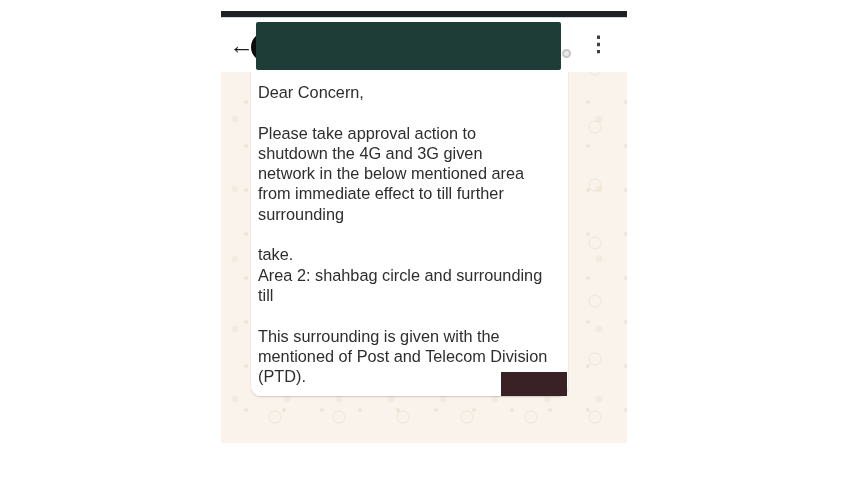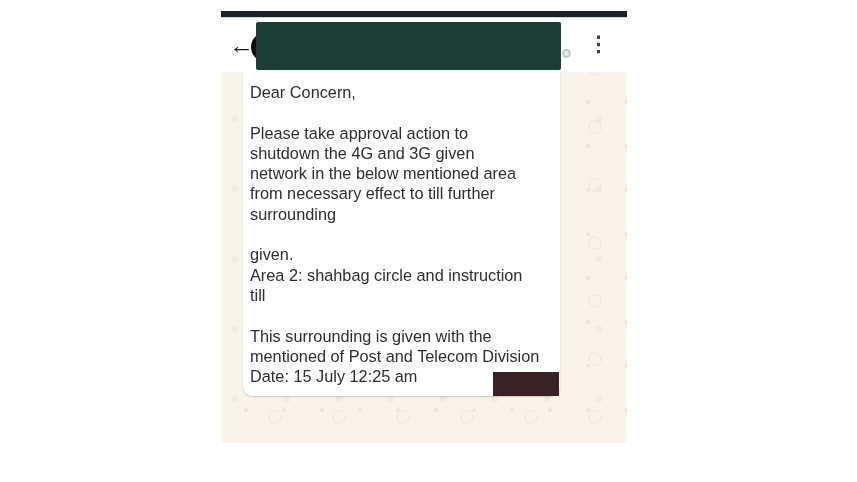--- a/index.html
+++ b/index.html
@@ -93,21 +93,21 @@
     background-image:
       radial-gradient(circle, rgba(203,177,140,0.22) 1.5px, rgba(203,177,140,0) 2.5px),
       radial-gradient(circle, rgba(203,177,140,0) 5px, rgba(203,177,140,0.16) 5.5px, rgba(203,177,140,0) 7.5px),
       radial-gradient(circle, rgba(203,177,140,0.12) 3px, rgba(203,177,140,0) 4px);
     background-size: 38px 44px, 64px 58px, 52px 70px;
     background-position: 6px 8px, 22px 26px, 40px 12px;
     overflow: hidden;
   }
   .bubble {
     position: relative;
-    margin-left: 22px;
+    margin-left: 30px;
     width: 317px;
     box-sizing: border-box;
     padding: 10px 7px 10px 7px;
     background: #ffffff;
     border-radius: 0 0 9px 9px;
     box-shadow: 0 1px 1.5px rgba(0,0,0,0.18);
   }
   .msg .line {
     white-space: nowrap;
     height: 20.3px;
@@ -141,29 +141,29 @@
     </div>
 
     <div class="chat">
       <div class="bubble">
         <div class="msg">
             <div class="line">Dear Concern,</div>
             <div class="line">&nbsp;</div>
             <div class="line">Please take approval action to</div>
             <div class="line">shutdown the 4G and 3G given</div>
             <div class="line">network in the below mentioned area</div>
-            <div class="line">from necessary effect to till further</div>
+            <div class="line">from immediate effect to till further</div>
             <div class="line">surrounding</div>
             <div class="line">&nbsp;</div>
-            <div class="line">given.</div>
-            <div class="line">Area 2: shahbag circle and instruction</div>
+            <div class="line">take.</div>
+            <div class="line">Area 2: shahbag circle and surrounding</div>
             <div class="line">till</div>
             <div class="line">&nbsp;</div>
             <div class="line">This surrounding is given with the</div>
             <div class="line">mentioned of Post and Telecom Division</div>
-            <div class="line">Date: 15 July 12:25 am</div>
+            <div class="line">(PTD).</div>
           </div>
         <div class="redact-time"></div>
       </div>
     </div>
 
   </div>
 </div>
 
 </body></html>

